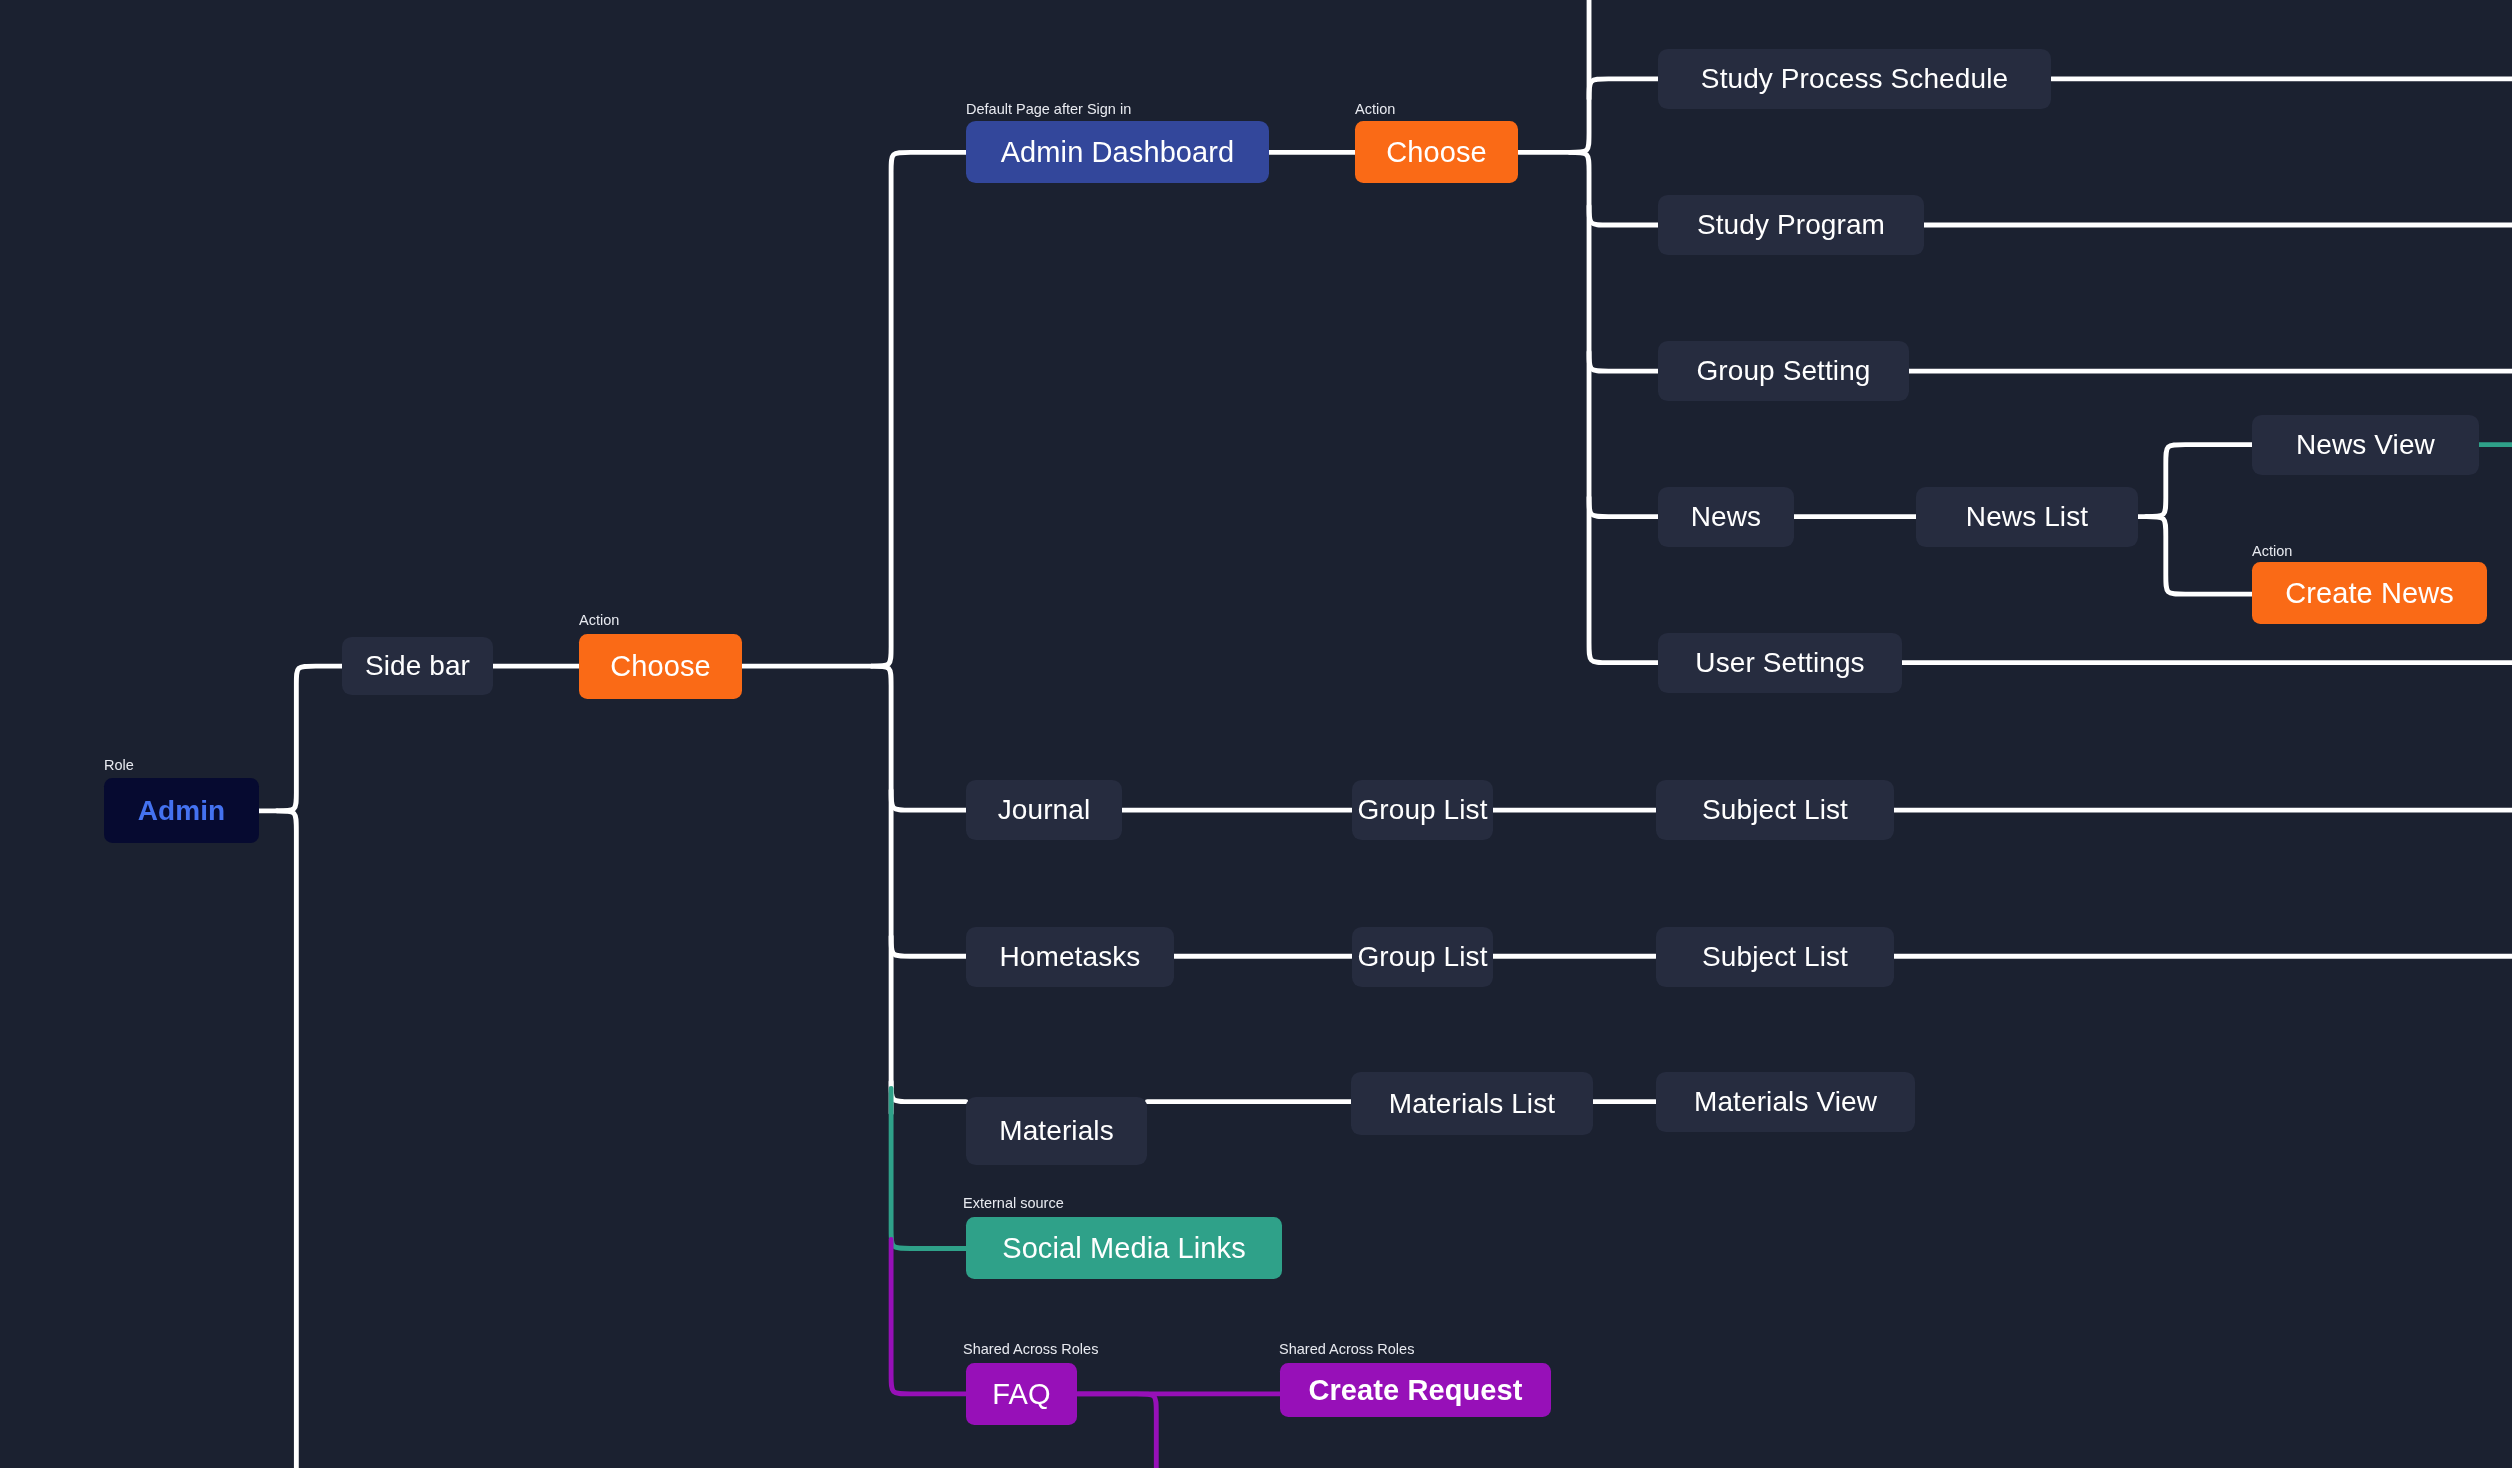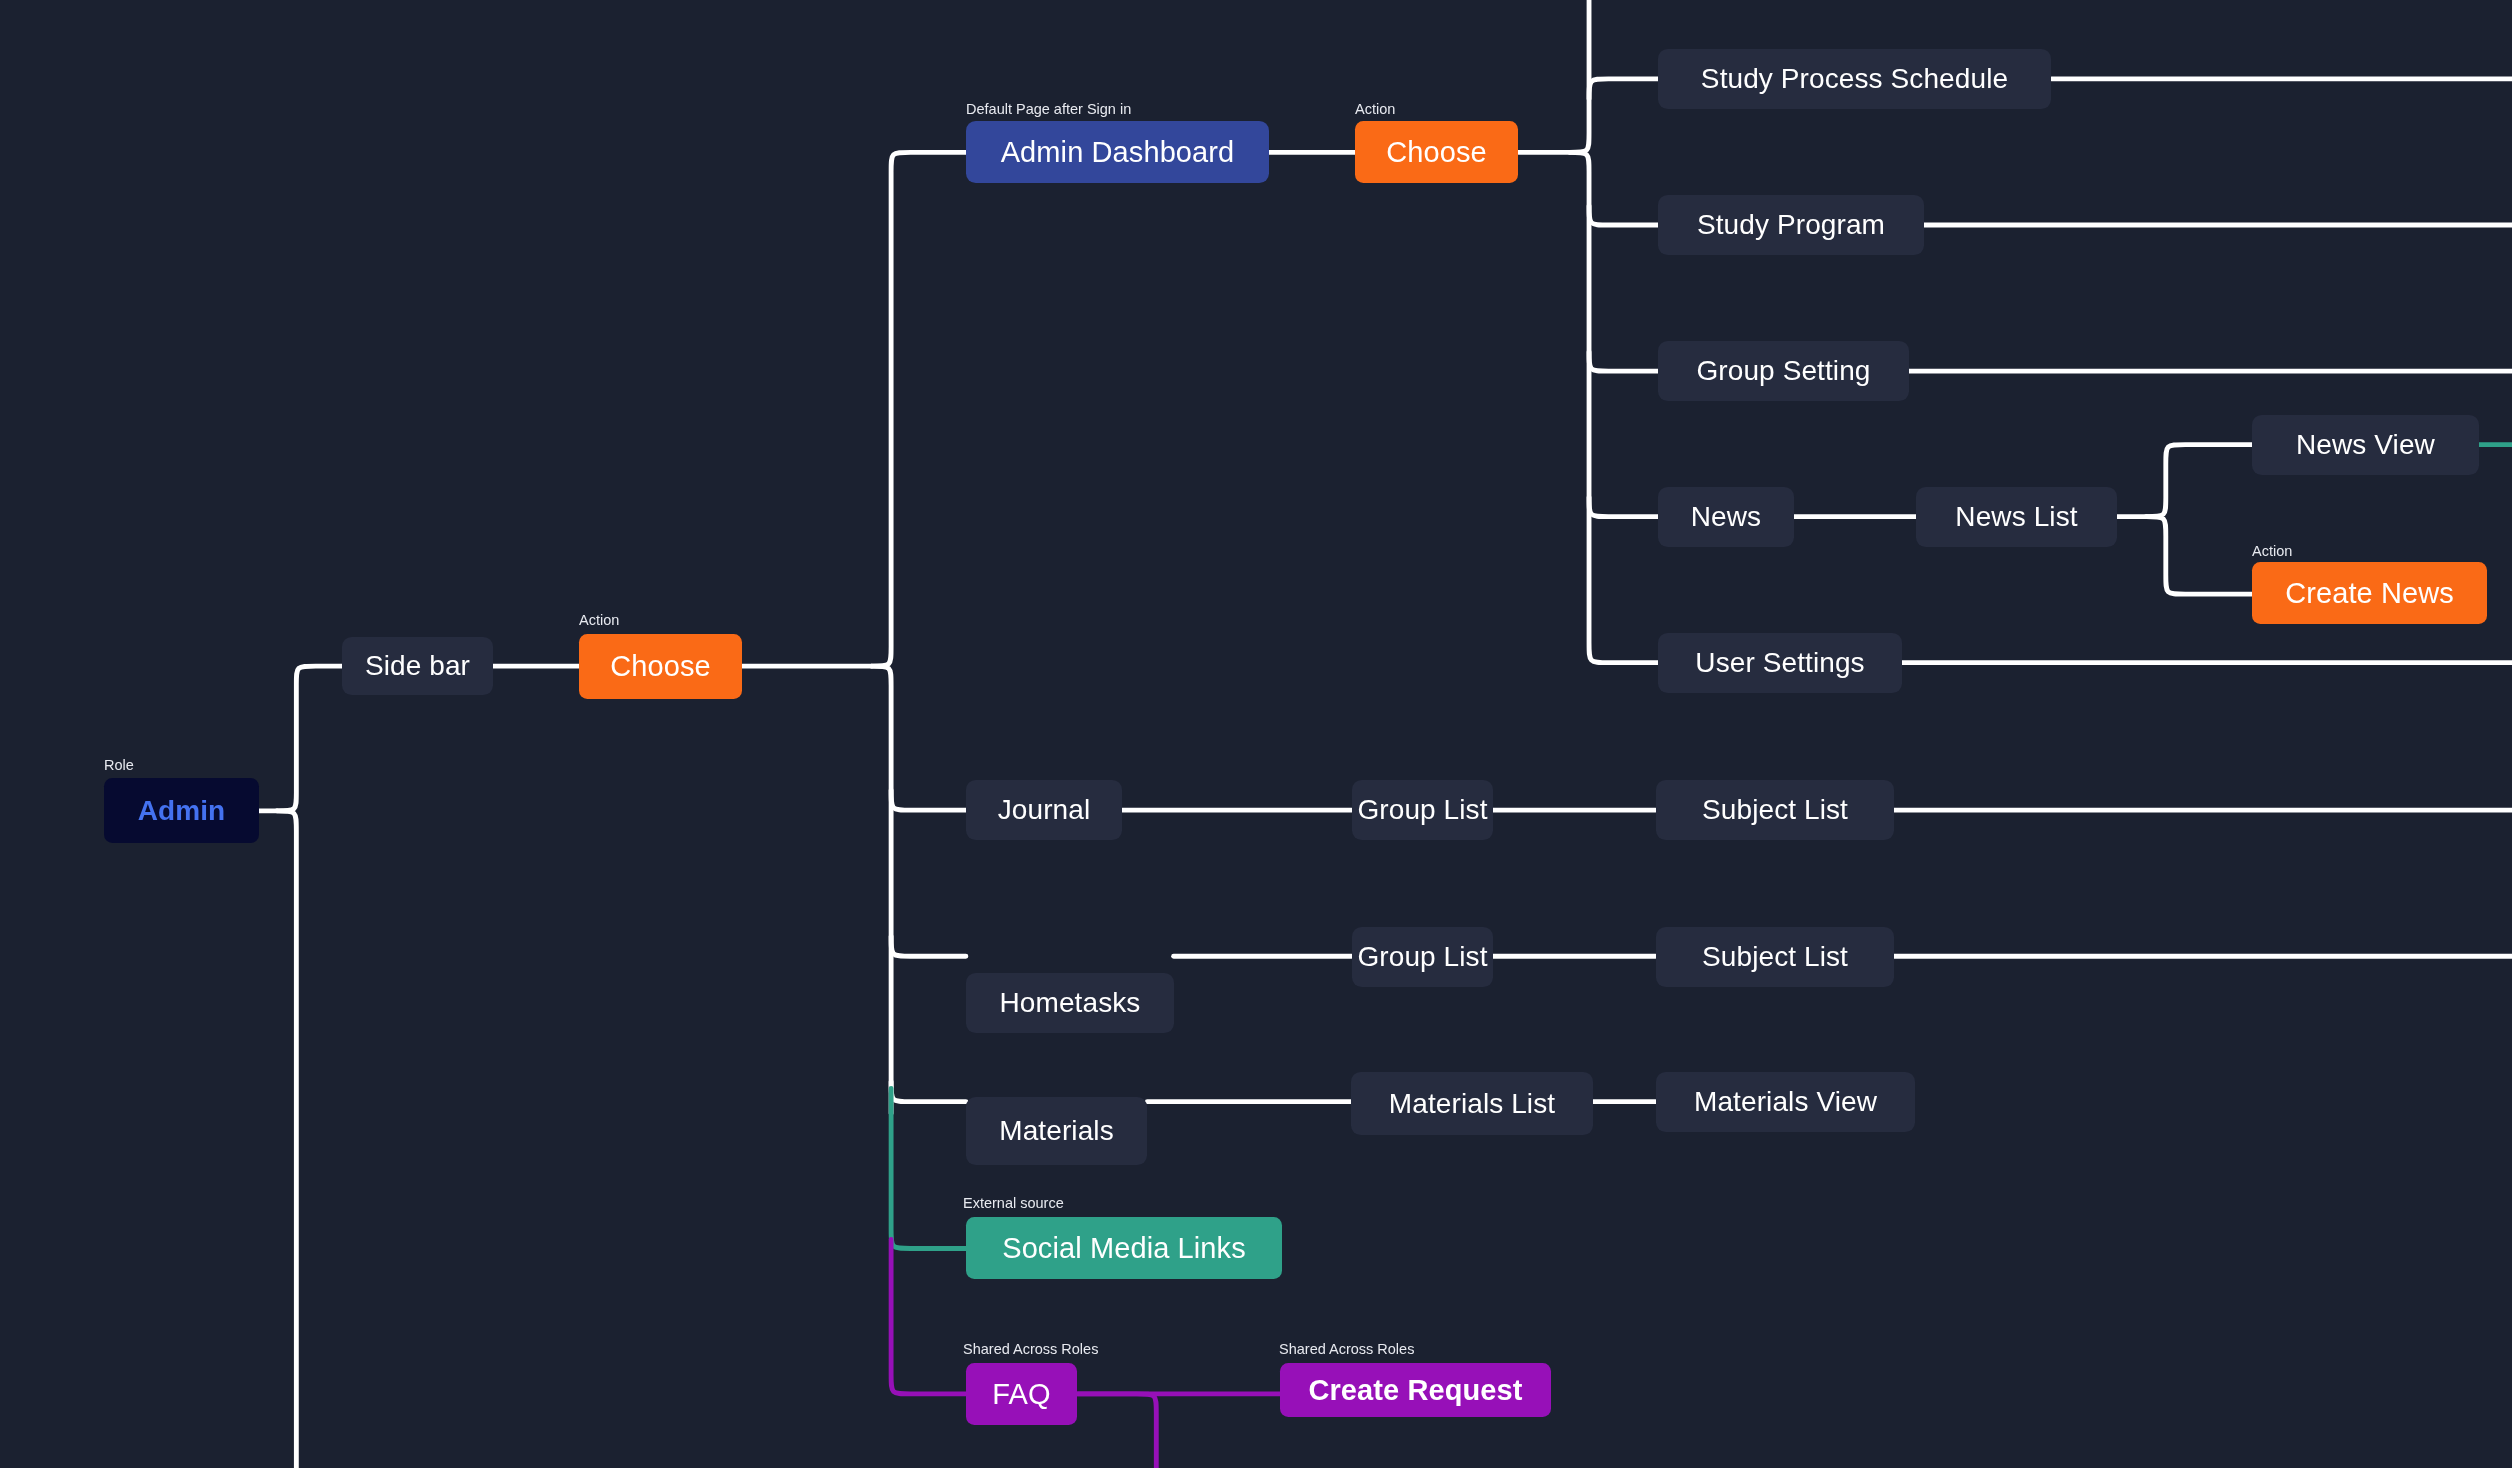--- a/index.html
+++ b/index.html
@@ -149,35 +149,35 @@
   <div class="node action" style="left:1355px; top:121px; width:163px; height:62px; font-size:29px;">Choose</div>
 
   <div class="node default" style="left:1658px; top:49px; width:393px; height:60px;">Study Process Schedule</div>
 
   <div class="node default" style="left:1658px; top:195px; width:266px; height:60px;">Study Program</div>
 
   <div class="node default" style="left:1658px; top:341px; width:251px; height:60px;">Group Setting</div>
 
   <div class="node default" style="left:1658px; top:487px; width:136px; height:60px;">News</div>
 
-  <div class="node default" style="left:1916px; top:487px; width:201px; height:60px;">News List</div>
+  <div class="node default" style="left:1916px; top:487px; width:222px; height:60px;">News List</div>
 
   <div class="node default" style="left:2252px; top:415px; width:227px; height:60px;">News View</div>
 
   <div class="node action" style="left:2252px; top:562px; width:235px; height:62px; font-size:29px;">Create News</div>
 
   <div class="node default" style="left:1658px; top:633px; width:244px; height:60px;">User Settings</div>
 
   <div class="node default" style="left:966px; top:780px; width:156px; height:60px;">Journal</div>
 
   <div class="node default" style="left:1352px; top:780px; width:141px; height:60px;">Group List</div>
 
   <div class="node default" style="left:1656px; top:780px; width:238px; height:60px;">Subject List</div>
 
-  <div class="node default" style="left:966px; top:973px; width:208px; height:60px;text-align:right;">Hometasks</div>
+  <div class="node default" style="left:966px; top:927px; width:208px; height:60px;text-align:right;">Hometasks</div>
 
   <div class="node default" style="left:1352px; top:927px; width:141px; height:60px;">Group List</div>
 
   <div class="node default" style="left:1656px; top:927px; width:238px; height:60px;">Subject List</div>
 
   <div class="node default" style="left:966px; top:1097px; width:181px; height:68px;">Materials</div>
 
   <div class="node default" style="left:1351px; top:1072px; width:242px; height:63px;">Materials List</div>
 
   <div class="node default" style="left:1656px; top:1072px; width:259px; height:60px;">Materials View</div>

